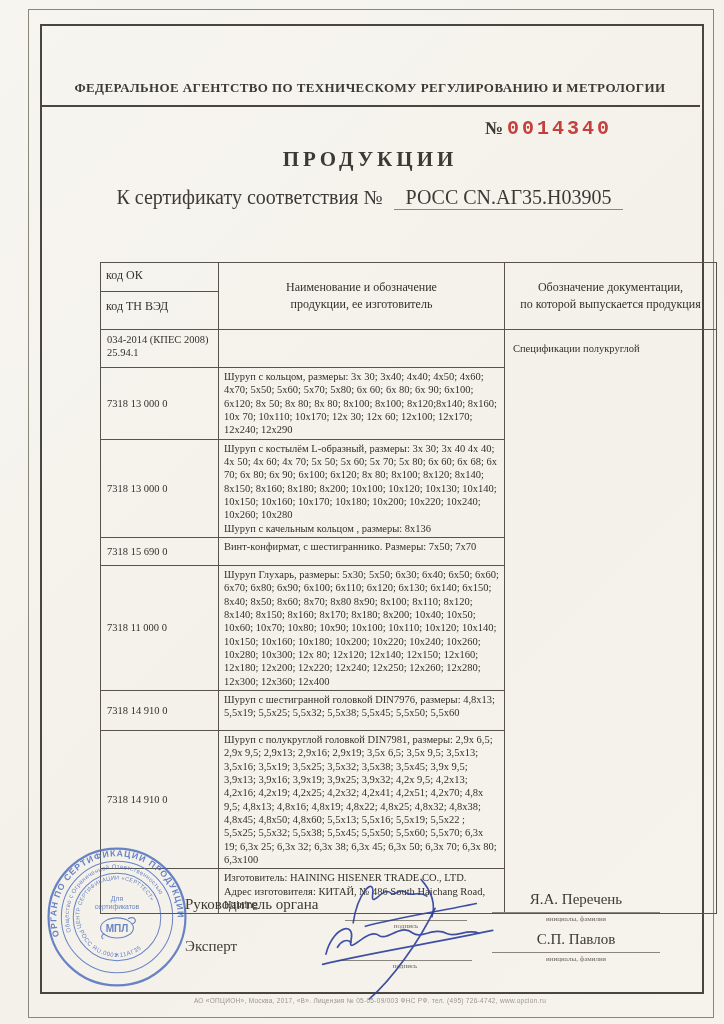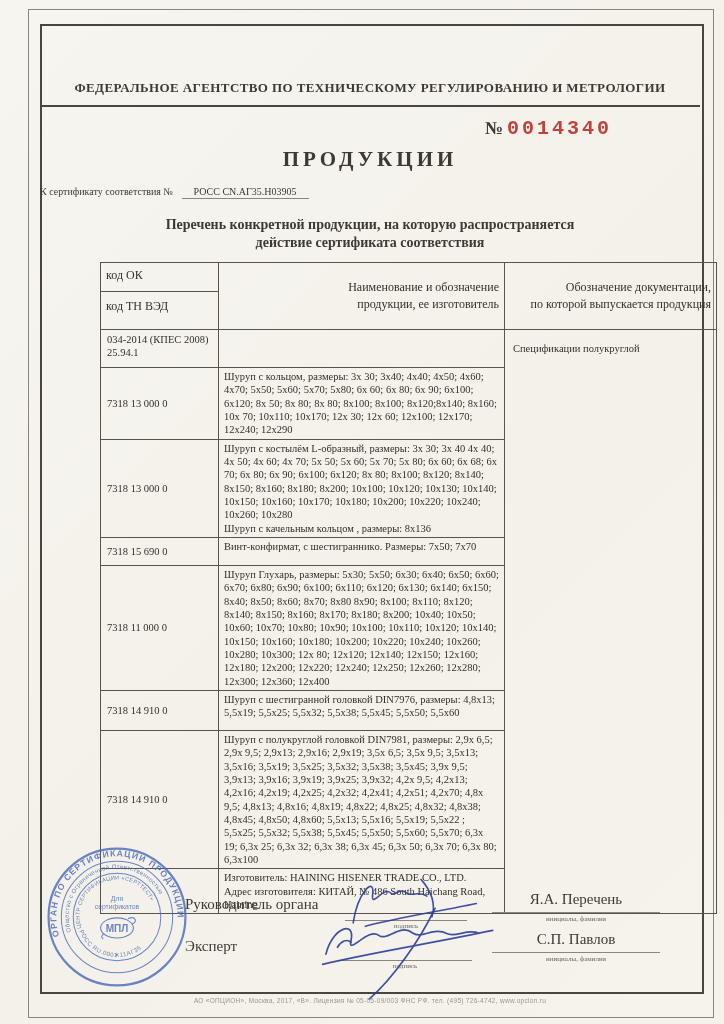--- a/index.html
+++ b/index.html
@@ -7,27 +7,27 @@
   .paper{position:relative;width:724px;height:1024px;background:linear-gradient(135deg,#f7f5f0 0%,#f4f1ea 55%,#f6f3ec 100%);overflow:hidden;}
   .outer-border{position:absolute;left:28px;top:9px;width:684px;height:1007px;border:1px solid #8a867c;}
   .frame{position:absolute;left:40px;top:24px;width:660px;height:966px;border:2px solid #4a463e;}
   .hdr-title{position:absolute;left:40px;top:46px;width:660px;text-align:center;font-size:21px;font-weight:bold;letter-spacing:7px;color:#3d3a34;}
   .hdr-agency{position:absolute;left:40px;top:80px;width:660px;text-align:center;font-size:13px;font-weight:bold;letter-spacing:.4px;color:#3d3a34;}
   .hdr-divider{position:absolute;left:40px;top:105px;width:660px;border-top:2px solid #4a463e;}
   .blank-no{position:absolute;top:117px;right:112px;white-space:nowrap;font-weight:bold;}
   .blank-no .no-label{font-size:18px;color:#3d3a34;}
   .blank-no .no-value{font-family:"Liberation Mono",monospace;font-size:20px;letter-spacing:3px;color:#c4403c;}
   .doc-title{position:absolute;left:40px;top:147px;width:660px;text-align:center;font-size:21px;font-weight:bold;letter-spacing:4px;color:#3d3a34;}
-  .cert-line{position:absolute;left:40px;top:186px;width:660px;text-align:left;font-size:10px;color:#3d3a34;}
+  .cert-line{position:absolute;left:40px;top:186px;width:660px;text-align:center;font-size:20px;color:#3d3a34;}
   .cert-line .cert-num{border-bottom:1px solid #8a867c;padding:0 12px 1px 12px;margin-left:6px;}
   .purpose{position:absolute;left:40px;top:216px;width:660px;text-align:center;font-size:14px;font-weight:bold;line-height:18px;color:#3d3a34;}
   .tbl-wrap{position:absolute;left:68px;top:262px;padding-left:32px;}
   table{border-collapse:collapse;table-layout:fixed;width:616px;}
   td{border:1px solid #59544a;font-size:10.5px;line-height:1.27;color:#33302a;padding:2px 5px;vertical-align:top;}
-  td.hcell{font-size:12px;text-align:right;vertical-align:middle;white-space:pre-line;line-height:1.45;height:62px;}
+  td.hcell{font-size:12px;text-align:center;vertical-align:middle;white-space:pre-line;line-height:1.45;height:62px;}
   td.hcol1{padding:0;height:62px;}
   .hcol1 .h1a{height:29px;border-bottom:1px solid #59544a;padding:5px 0 0 5px;font-size:12px;box-sizing:border-box;}
   .hcol1 .h1b{padding:7px 0 0 5px;font-size:12px;}
   td.code{vertical-align:middle;white-space:pre-line;padding-left:6px;}
   tr.r1 td.code{vertical-align:top;padding-top:3px;}
   td.product{white-space:pre-line;}
   td.doccell{vertical-align:top;padding:12px 6px 0 8px;}
   tr.r1{height:38px;} tr.r2{height:62px;} tr.r3{height:88px;} tr.r4{height:28px;}
   tr.r5{height:108px;} tr.r6{height:40px;} tr.r7{height:120px;} tr.r8{height:42px;}
   .sig-label{position:absolute;font-size:15px;font-weight:normal;color:#3d3a34;}
@@ -66,24 +66,20 @@
     <span class="no-value">0014340</span>
   </div>
 
   <div class="doc-title">ПРОДУКЦИИ</div>
 
   <div class="cert-line">
     <span>К сертификату соответствия №</span>
     <span class="cert-num">РОСС CN.АГ35.Н03905</span>
   </div>
 
-  <div class="purpose">
-    <div>Перечень конкретной продукции,  на которую распространяется</div>
-    <div>действие сертификата соответствия</div>
-  </div>
 
   <div class="tbl-wrap">
     <table>
       <colgroup>
           <col style="width:118px">
           <col style="width:286px">
           <col style="width:212px">
         </colgroup>
       <tbody>
           <tr>

